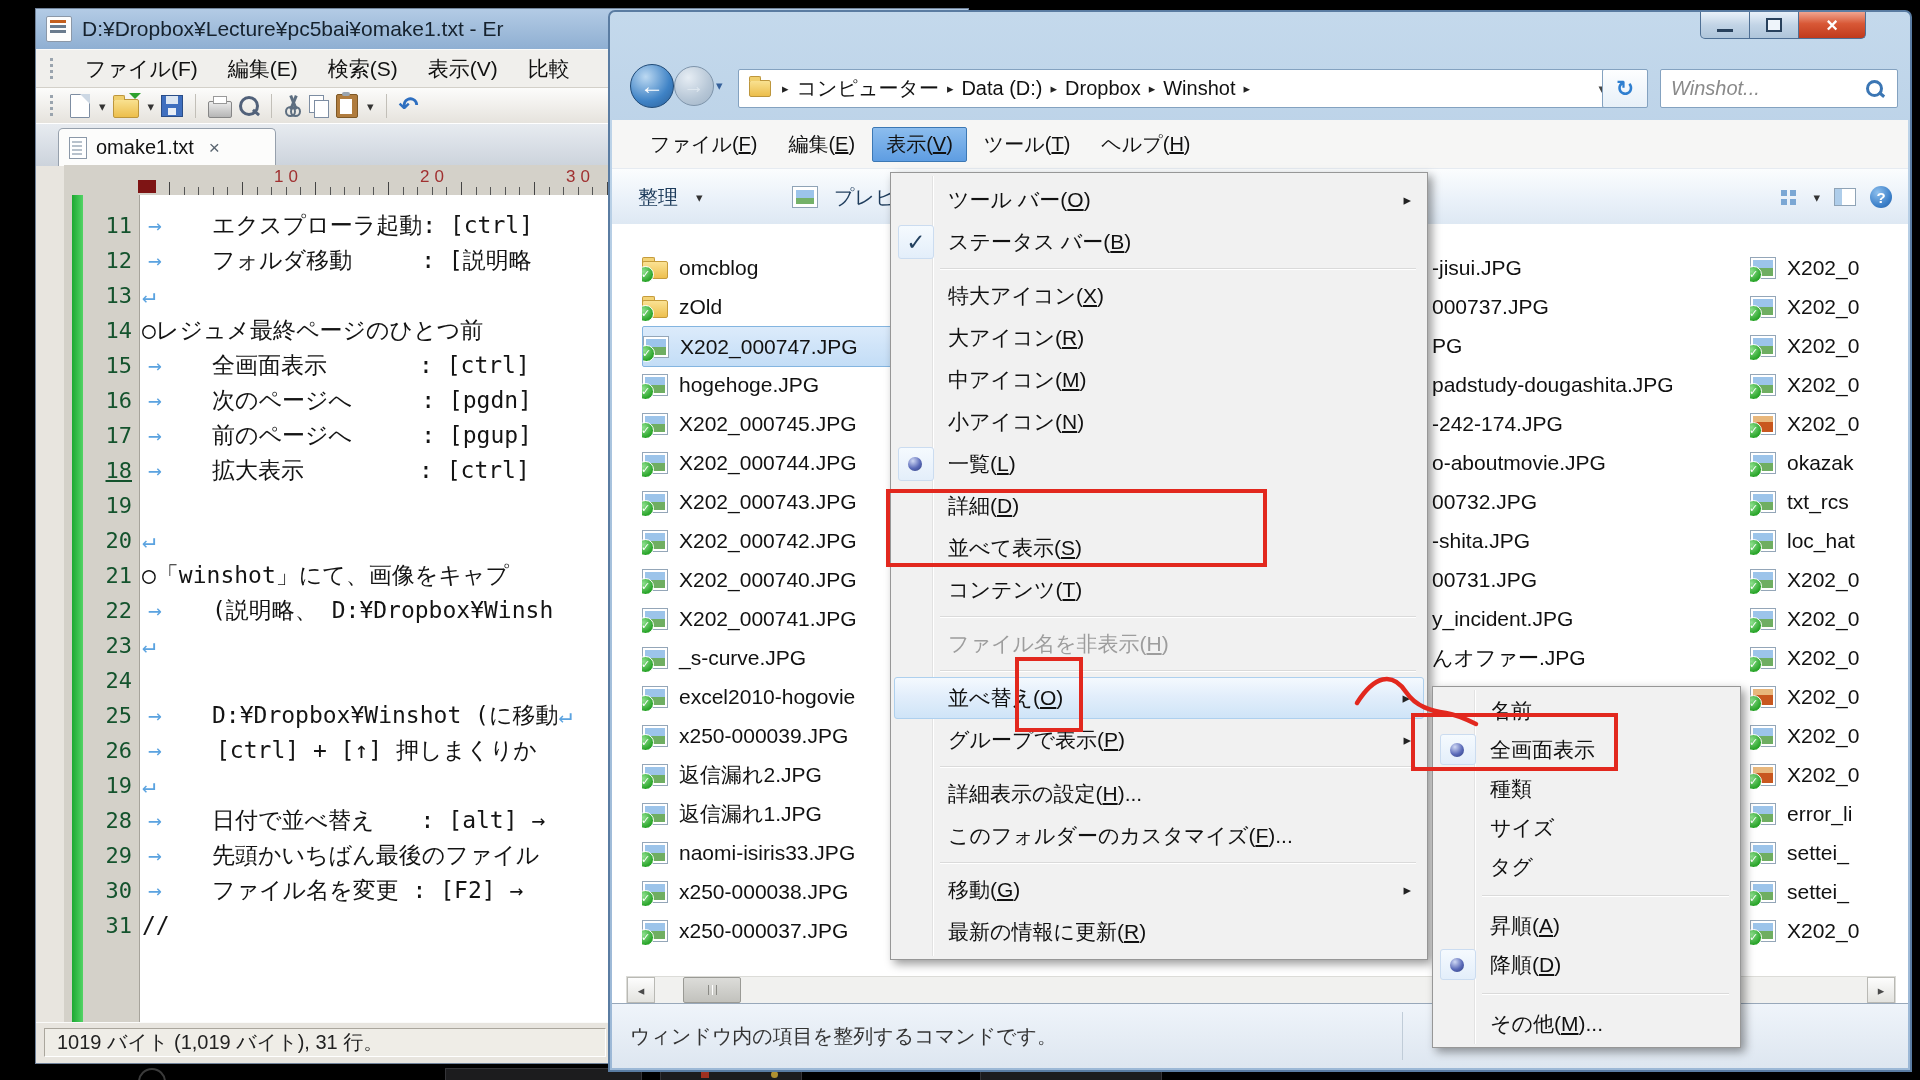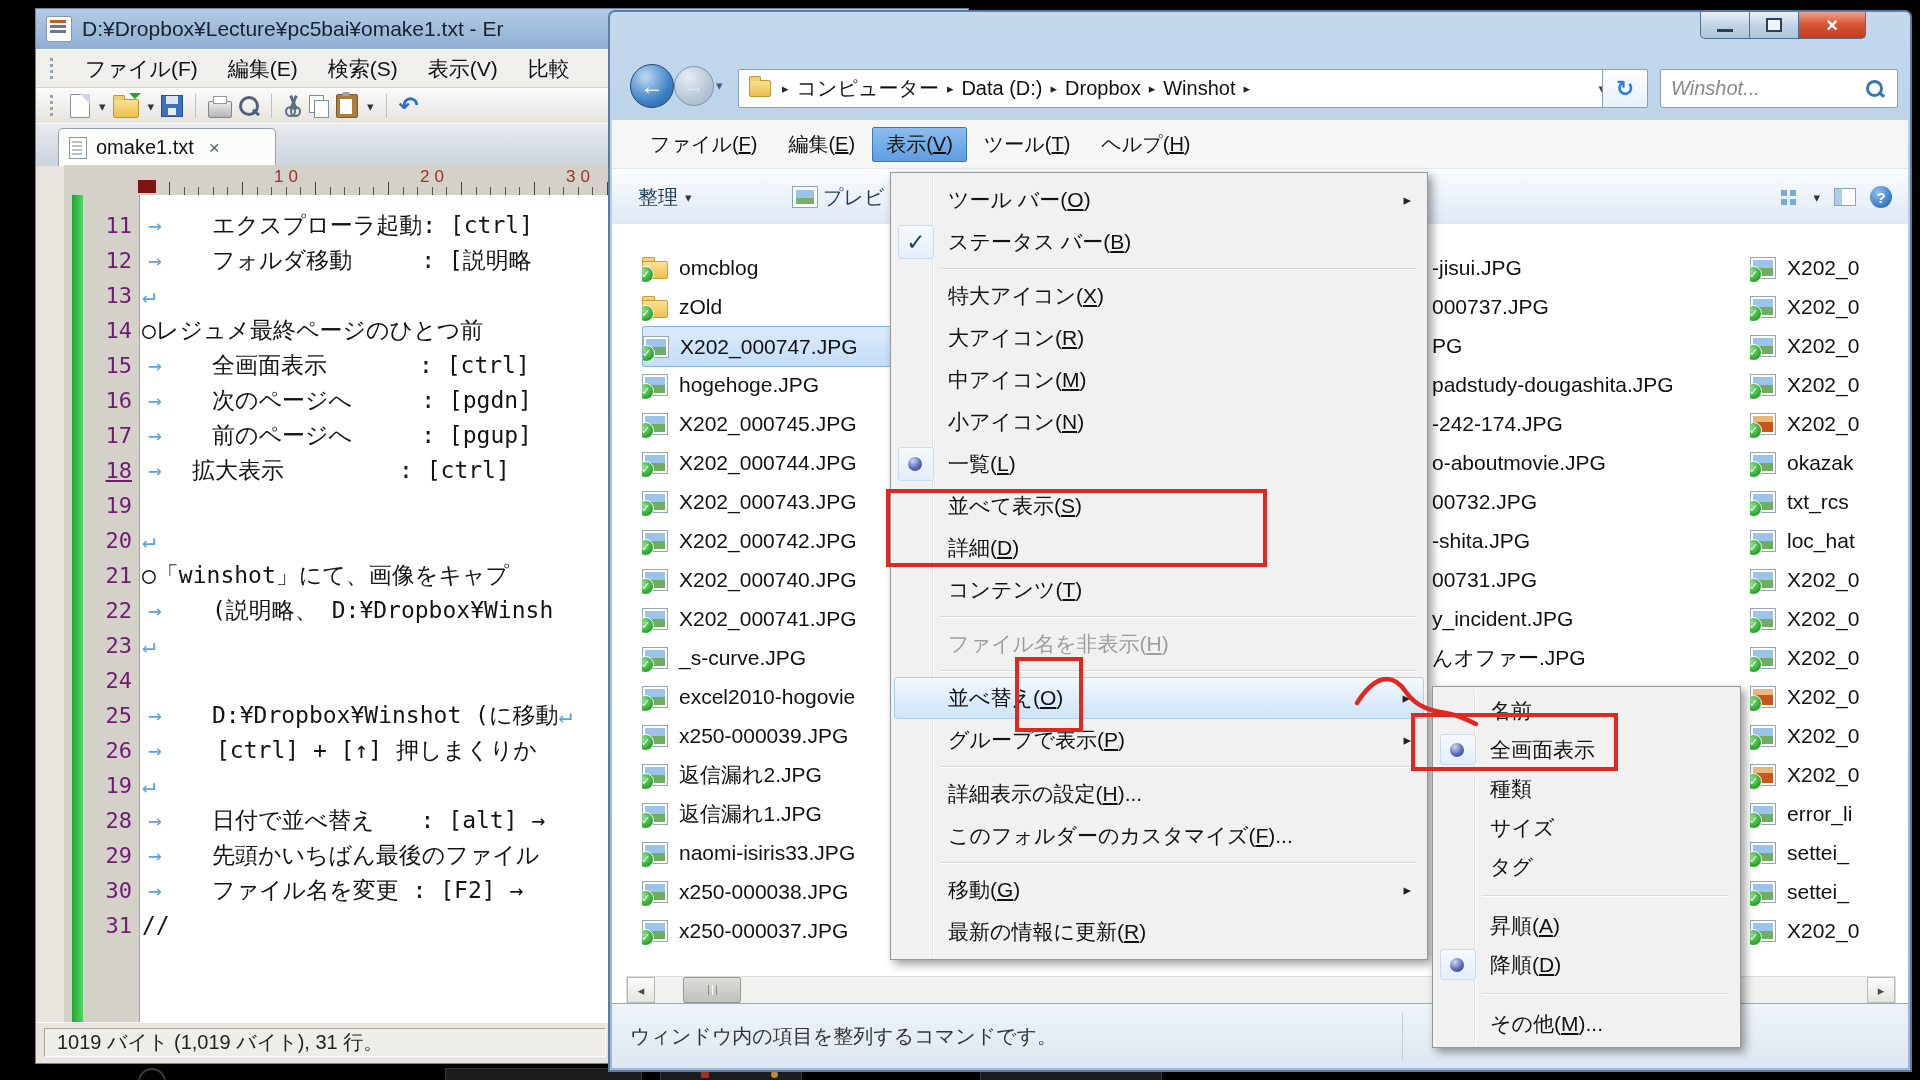--- a/index.html
+++ b/index.html
@@ -68,21 +68,21 @@
   .e-ruler{position:absolute;left:28px;top:156px;right:1px;height:30px;background:#d4d1c9;border-bottom:1px solid #a19e96;}
   .e-ruler-ticks{position:absolute;left:105px;right:0;bottom:0;height:8px;
           background:repeating-linear-gradient(90deg,#555 0 1px,transparent 1px 14.6px);}
   .e-ruler-ticks5{position:absolute;left:105px;right:0;bottom:0;height:13px;
           background:repeating-linear-gradient(90deg,#444 0 1px,transparent 1px 73px);}
   .e-ruler-num{position:absolute;top:2px;font-size:17px;color:#a03030;letter-spacing:5px;}
   .e-ruler-marker{position:absolute;left:74px;bottom:2px;width:18px;height:13px;background:#7e1414;}
   .e-gutter{position:absolute;left:28px;top:186px;width:75px;bottom:40px;background:#d4d1c9;border-right:1px solid #a7a49c;}
   .e-green{position:absolute;left:8px;top:0;bottom:0;width:11px;background:linear-gradient(90deg,#1da832,#52d465);}
   .e-num{position:absolute;right:7px;width:50px;text-align:right;height:35px;line-height:35px;
-          font-family:"DejaVu Sans Mono",monospace;font-size:22px;color:#701a75;}
+          font-family:"DejaVu Sans Mono",monospace;font-size:22px;color:#14532d;}
   .e-text{position:absolute;left:104px;top:186px;right:1px;bottom:40px;background:#fff;overflow:hidden;}
   .e-line{position:absolute;left:0;right:0;height:35px;line-height:35px;white-space:pre;
           font-family:"DejaVu Sans Mono",monospace;font-size:23px;color:#141414;}
   .e-arrow{position:absolute;left:8px;color:#5ba3e0;}
   .e-eol{color:#5ba3e0;}
   .e-status{position:absolute;left:0;right:0;bottom:0;height:40px;background:#e8e5df;border-top:1px solid #fbfbfa;}
   .e-status-field{position:absolute;left:8px;top:5px;bottom:6px;width:548px;background:#efede7;
           border:1px solid #aaa69d;border-bottom-color:#fff;border-right-color:#fff;
           display:flex;align-items:center;padding-left:12px;font-size:20px;color:#222;}
   
@@ -118,21 +118,21 @@
   .i-mag{width:11px;height:11px;border:3px solid #3b76b4;border-radius:50%;position:relative;margin-right:4px;}
   .i-mag::after{content:"";position:absolute;left:9px;top:10px;width:7px;height:3px;background:#3b76b4;transform:rotate(40deg);}
   .x-inner{position:absolute;left:2px;right:2px;top:108px;bottom:2px;background:#f4f6f9;overflow:hidden;}
   .x-menubar{position:absolute;left:0;right:0;top:0;height:48px;background:#f6f6f5;
         display:flex;align-items:center;padding-left:24px;font-size:20px;}
   .x-menu-item{padding:4px 14px;margin-right:3px;}
   .x-menu-item.active{background:linear-gradient(#8cbdee,#5e9de2);border:1px solid #3c78b4;border-radius:2px;padding:3px 13px;}
   .x-cmdbar{position:absolute;left:0;right:0;top:48px;height:56px;
         background:linear-gradient(#fbfdfe,#eaf1f9 55%,#dde8f3);border-top:1px solid #e6ebf1;border-bottom:1px solid #c8d5e2;
         display:flex;align-items:center;font-size:20px;color:#1e3c5c;}
-  .cmd-btn{display:flex;align-items:center;gap:5px;padding:6px 12px;}
+  .cmd-btn{display:flex;align-items:center;gap:16px;padding:6px 12px;}
   .cmd-organize{margin-left:14px;}
   .cmd-preview{position:absolute;left:168px;max-width:116px;overflow:hidden;white-space:nowrap;}
   .i-pic{width:24px;height:20px;background:#fff;border:1px solid #8fa3b6;position:relative;flex:0 0 24px;}
   .i-pic::after{content:"";position:absolute;inset:3px;background:linear-gradient(#9cc4ea 0 55%,#74b168 55% 100%);}
   .cmd-right{position:absolute;right:16px;display:flex;align-items:center;gap:14px;}
   .i-views{position:relative;width:16px;height:15px;}
   .i-views::before{content:"";position:absolute;left:0;top:0;width:6px;height:6px;background:#7ba7d4;
         box-shadow:9px 0 0 #7ba7d4,0 9px 0 #7ba7d4,9px 9px 0 #7ba7d4;}
   .i-pane{width:20px;height:16px;background:#fff;border:1px solid #8fa3b6;position:relative;}
   .i-pane::after{content:"";position:absolute;left:0;top:0;bottom:0;width:7px;background:#aecdea;}
@@ -276,21 +276,21 @@
     </div>
     <div class="e-text">
       <div id="e-lines" style="position:absolute;inset:13px 0 0 0;">
           <div class="e-line" style="top: 0px;"><span class="e-arrow">→</span><span class="e-flow" style="margin-left: 72px;">エクスプローラ起動: [ctrl]</span></div>
           <div class="e-line" style="top: 35px;"><span class="e-arrow">→</span><span class="e-flow" style="margin-left: 72px;">フォルダ移動　　　: [説明略</span></div>
           <div class="e-line" style="top: 70px;"><span class="e-flow" style="margin-left: 2px;"><span class="e-eol">↵</span></span></div>
           <div class="e-line" style="top: 105px;"><span class="e-flow" style="margin-left: 2px;">○レジュメ最終ページのひとつ前</span></div>
           <div class="e-line" style="top: 140px;"><span class="e-arrow">→</span><span class="e-flow" style="margin-left: 72px;">全画面表示　　　　: [ctrl]</span></div>
           <div class="e-line" style="top: 175px;"><span class="e-arrow">→</span><span class="e-flow" style="margin-left: 72px;">次のページへ　　　: [pgdn]</span></div>
           <div class="e-line" style="top: 210px;"><span class="e-arrow">→</span><span class="e-flow" style="margin-left: 72px;">前のページへ　　　: [pgup]</span></div>
-          <div class="e-line" style="top: 245px;"><span class="e-arrow">→</span><span class="e-flow" style="margin-left: 52px;">拡大表示　　　　　: [ctrl]</span></div>
+          <div class="e-line" style="top: 245px;"><span class="e-arrow">→</span><span class="e-flow" style="margin-left: 72px;">拡大表示　　　　　: [ctrl]</span></div>
           <div class="e-line" style="top: 280px;"><span class="e-flow" style="margin-left: 2px;"></span></div>
           <div class="e-line" style="top: 315px;"><span class="e-flow" style="margin-left: 2px;"><span class="e-eol">↵</span></span></div>
           <div class="e-line" style="top: 350px;"><span class="e-flow" style="margin-left: 2px;">○「winshot」にて、画像をキャプ</span></div>
           <div class="e-line" style="top: 385px;"><span class="e-arrow">→</span><span class="e-flow" style="margin-left: 72px;">(説明略、 D:¥Dropbox¥Winsh</span></div>
           <div class="e-line" style="top: 420px;"><span class="e-flow" style="margin-left: 2px;"><span class="e-eol">↵</span></span></div>
           <div class="e-line" style="top: 490px;"><span class="e-arrow">→</span><span class="e-flow" style="margin-left: 72px;">D:¥Dropbox¥Winshot (に移動<span class="e-eol">↵</span></span></div>
           <div class="e-line" style="top: 525px;"><span class="e-arrow">→</span><span class="e-flow" style="margin-left: 76px;">[ctrl] + [↑] 押しまくりか</span></div>
           <div class="e-line" style="top: 560px;"><span class="e-flow" style="margin-left: 2px;"><span class="e-eol">↵</span></span></div>
           <div class="e-line" style="top: 595px;"><span class="e-arrow">→</span><span class="e-flow" style="margin-left: 72px;">日付で並べ替え　　: [alt] →</span></div>
           <div class="e-line" style="top: 630px;"><span class="e-arrow">→</span><span class="e-flow" style="margin-left: 72px;">先頭かいちばん最後のファイル</span></div>
@@ -728,24 +728,24 @@
       </div>
       <div class="m-item">
         <span>小アイコン(<u>N</u>)</span>
       </div>
       <div class="m-item">
         <div class="markbox"></div>
         <span class="sphere"></span>
         <span>一覧(<u>L</u>)</span>
       </div>
       <div class="m-item">
+        <span>詳細(<u>D</u>)</span>
+      </div>
+      <div class="m-item">
         <span>並べて表示(<u>S</u>)</span>
-      </div>
-      <div class="m-item">
-        <span>詳細(<u>D</u>)</span>
       </div>
       <div class="m-item">
         <span>コンテンツ(<u>T</u>)</span>
       </div>
       <div class="m-sep"></div>
       <div class="m-item dis">
         <span>ファイル名を非表示(<u>H</u>)</span>
       </div>
       <div class="m-sep"></div>
       <div class="m-item hl">

